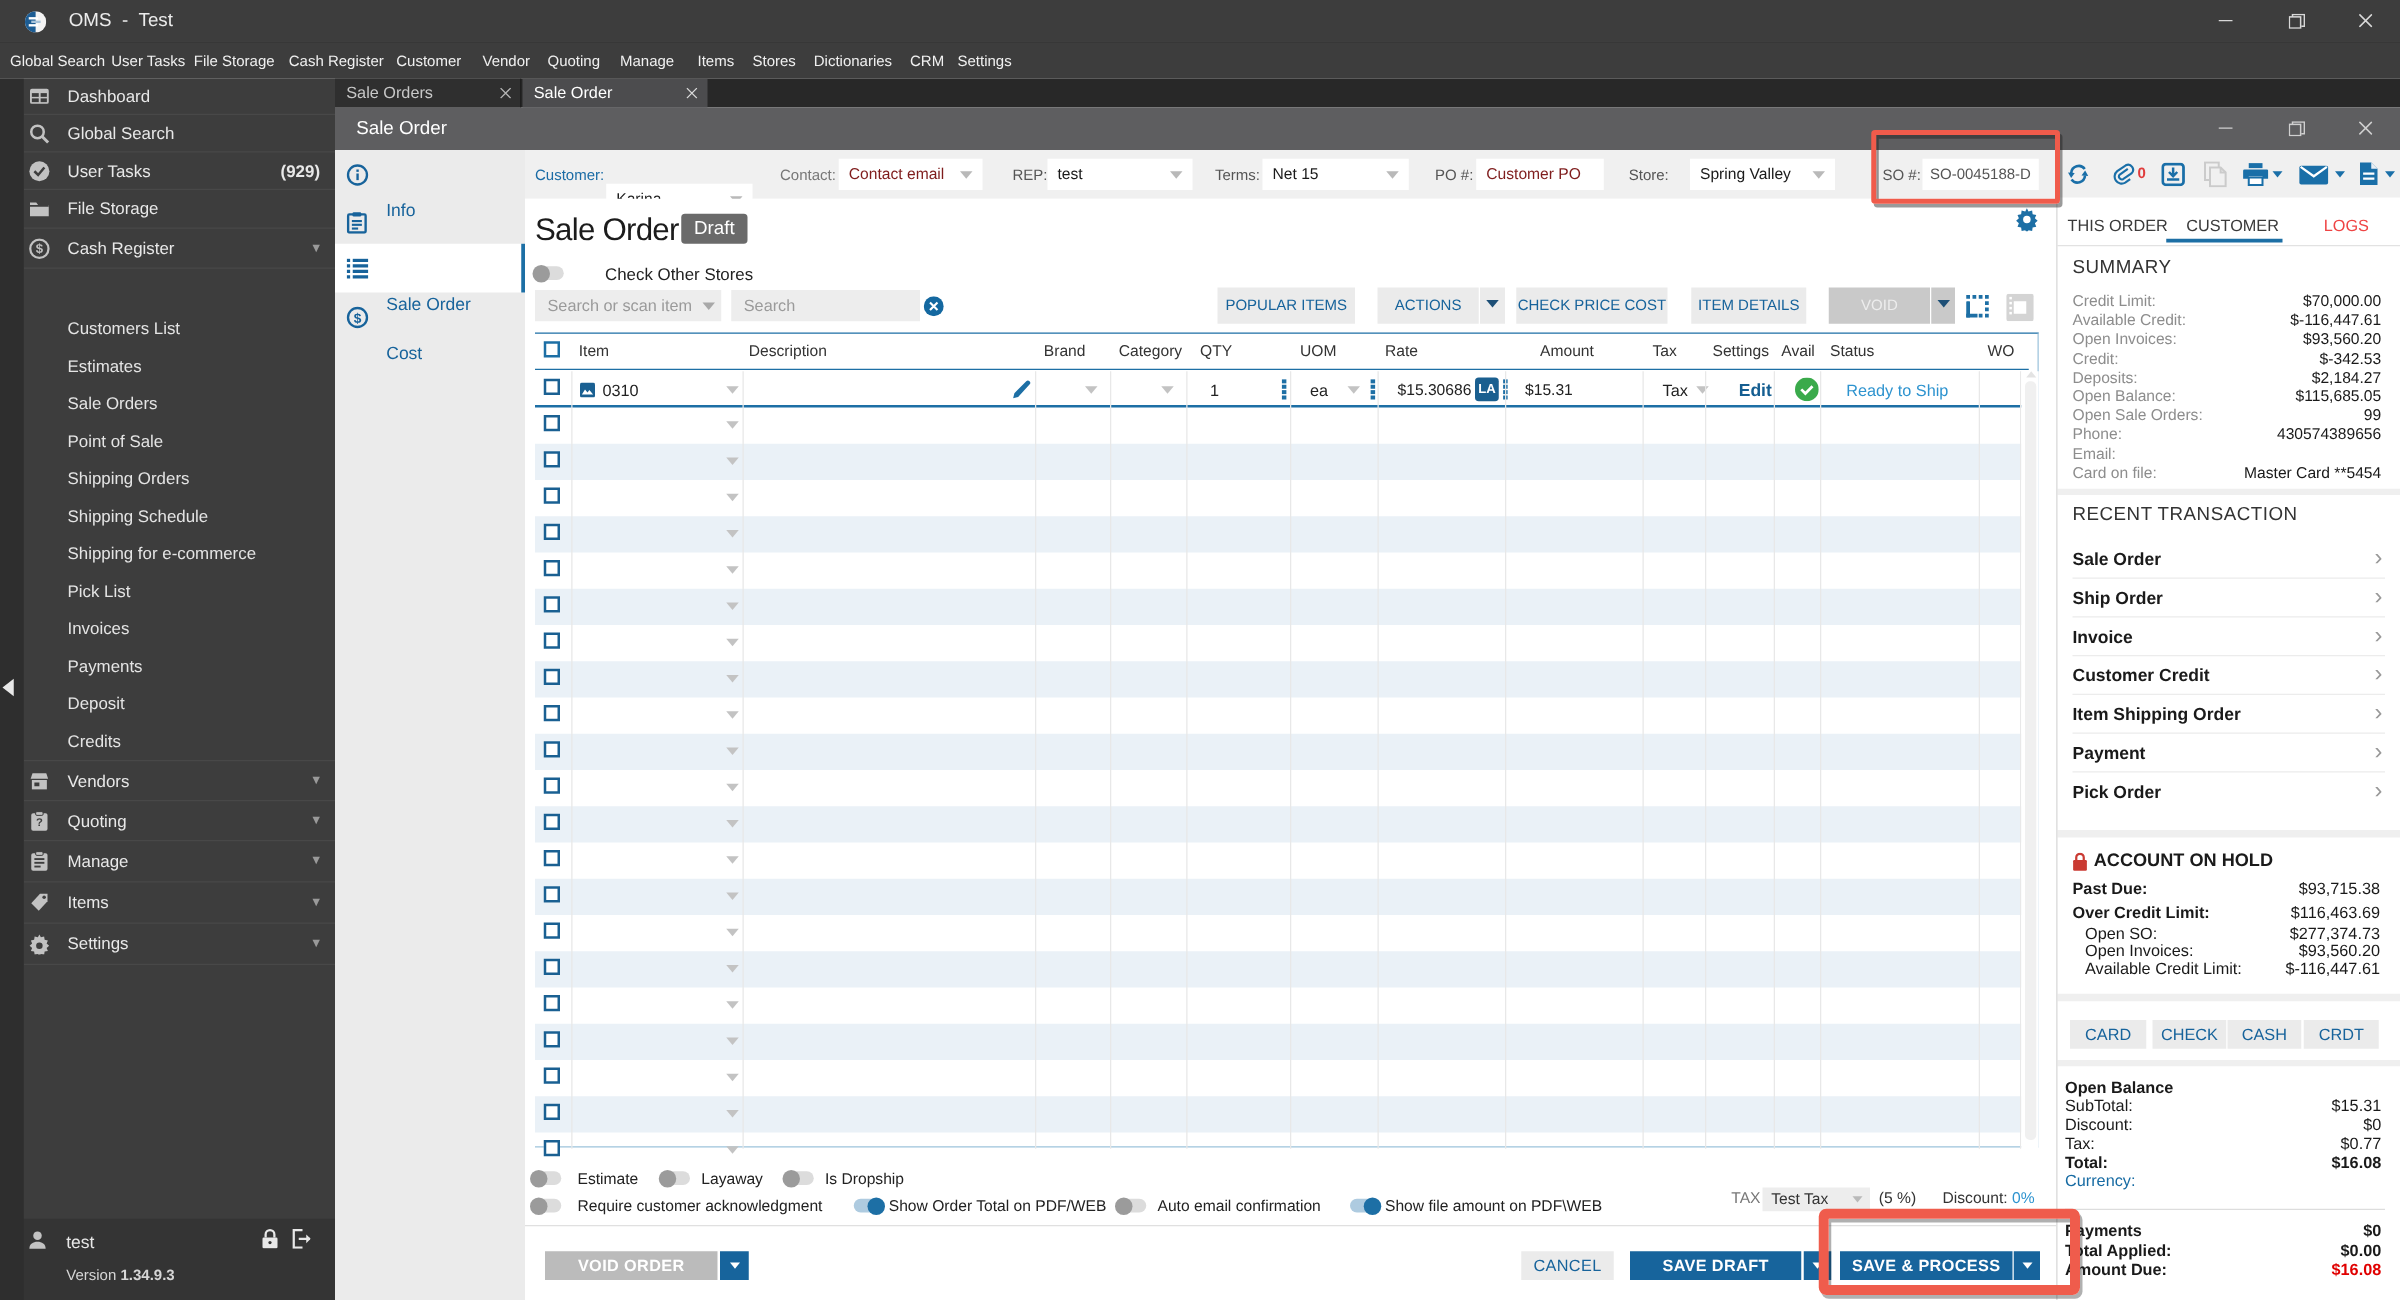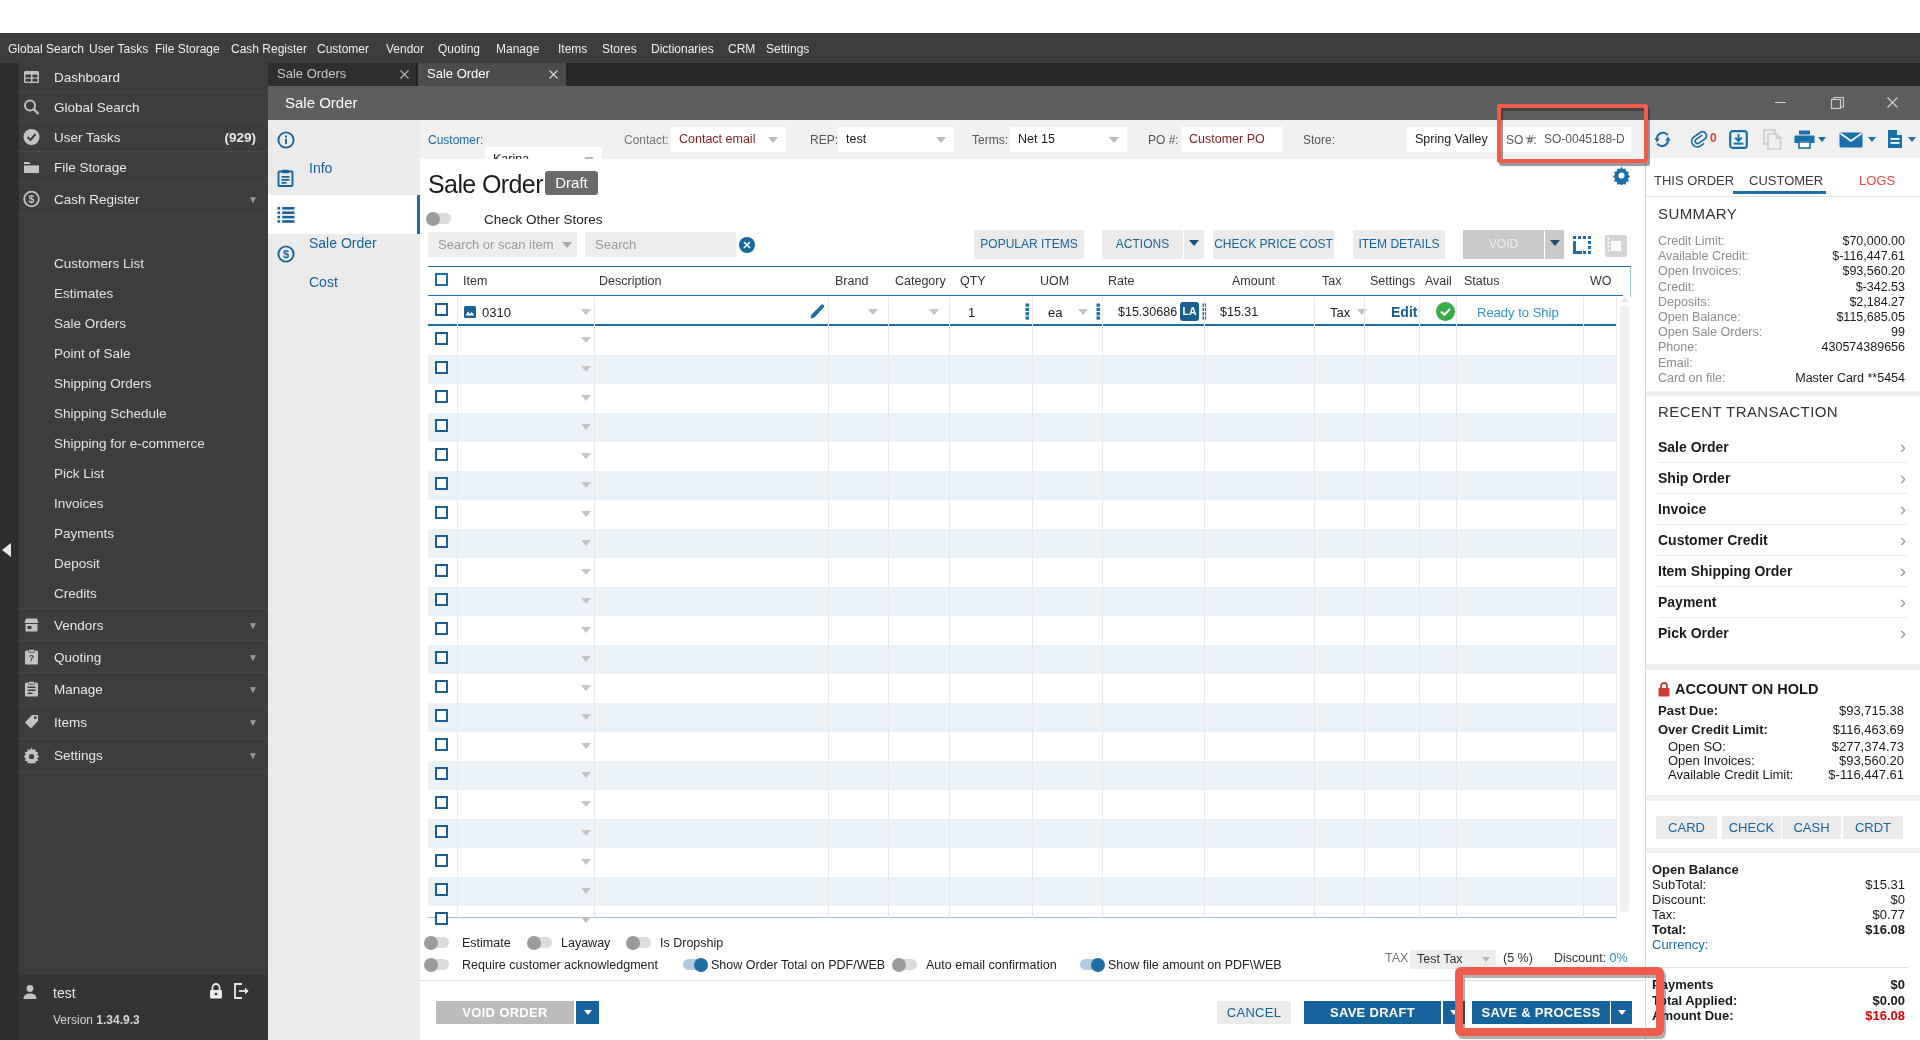--- a/index.html
+++ b/index.html
@@ -55,20 +55,38 @@
 
 .th { position:absolute; top:0; height:29px; line-height:29px; font-size:12.5px; color:#333; }
 .trow { position:absolute; left:0; width:1195px; height:29px; }
 .trow.alt { background:#eaf1f7; }
 .cbx { position:absolute; left:7px; top:6px; width:13px; height:13px; border:2px solid #1a6092; background:#fff; }
 .rowarrow { position:absolute; left:153px; top:11px; width:0; height:0; border-left:5px solid transparent; border-right:5px solid transparent; border-top:6px solid #c3c3c3; }
 </style>
 </head>
 <body>
 <div id="stage">
+<div id="titlebar" class="abs">
+  <svg class="abs" style="left:20px;top:9px" width="17" height="17" viewBox="0 0 17 17">
+        <circle cx="8.5" cy="8.5" r="8.5" fill="#f4f4f4"></circle>
+        <path d="M8.5 0 A8.5 8.5 0 0 0 8.5 17 Z" fill="#1d5d94"></path>
+        <rect x="3" y="4.7" width="7.5" height="1.9" fill="#fff"></rect>
+        <rect x="5" y="7.5" width="7.5" height="1.9" fill="#a9c4da"></rect>
+        <rect x="3" y="10.3" width="7.5" height="1.9" fill="#fff"></rect>
+      </svg>
+  <div class="abs" style="left:55px;top:0;height:33px;line-height:33px;font-size:15px;color:#ececec;">OMS&nbsp;&nbsp;-&nbsp;&nbsp;Test</div>
+  <div class="abs" style="left:1775px;top:16px;width:11px;height:1px;background:#d8d8d8;"></div>
+  <svg class="abs" style="left:1831px;top:11px" width="13" height="12" viewBox="0 0 13 12">
+        <rect x="0.5" y="2.5" width="9" height="9" fill="none" stroke="#d8d8d8" stroke-width="1.2"></rect>
+        <path d="M3 2.5 V0.5 H12.5 V10 H10" fill="none" stroke="#d8d8d8" stroke-width="1.2"></path>
+      </svg>
+  <svg class="abs" style="left:1887px;top:11px" width="11" height="11" viewBox="0 0 11 11">
+        <path d="M0.5 0.5 L10.5 10.5 M10.5 0.5 L0.5 10.5" stroke="#d8d8d8" stroke-width="1.2"></path>
+      </svg>
+</div>
 <div id="menubar" class="abs">
   <span class="menuitem" style="left:8px">Global Search</span>
   <span class="menuitem" style="left:89px">User Tasks</span>
   <span class="menuitem" style="left:155px">File Storage</span>
   <span class="menuitem" style="left:231px">Cash Register</span>
   <span class="menuitem" style="left:317px">Customer</span>
   <span class="menuitem" style="left:386px">Vendor</span>
   <span class="menuitem" style="left:438px">Quoting</span>
   <span class="menuitem" style="left:496px">Manage</span>
   <span class="menuitem" style="left:558px">Items</span>
@@ -291,21 +309,21 @@
   <div class="ffield" style="left:65px;width:117px;margin-top:20px;">Karina<span class="farrow" style="right:8px;"></span></div>
   <span class="flabel" style="left:204px;color:#777;">Contact:</span>
   <div class="ffield" style="left:251px;width:115px;"><span class="fph">Contact email</span><span class="farrow" style="right:8px;"></span></div>
   <span class="flabel" style="left:390px;">REP:</span>
   <div class="ffield" style="left:418px;width:116px;">test<span class="farrow" style="right:8px;"></span></div>
   <span class="flabel" style="left:552px;">Terms:</span>
   <div class="ffield" style="left:590px;width:117px;">Net 15<span class="farrow" style="right:8px;"></span></div>
   <span class="flabel" style="left:728px;">PO #:</span>
   <div class="ffield" style="left:761px;width:102px;"><span class="fph">Customer PO</span></div>
   <span class="flabel" style="left:883px;">Store:</span>
-  <div class="ffield" style="left:987px;width:136px;">Spring Valley<span class="farrow" style="right:8px;"></span></div>
+  <div class="ffield" style="left:932px;width:116px;">Spring Valley<span class="farrow" style="right:8px;"></span></div>
   <span class="flabel" style="left:1086px;">SO #:</span>
   <div class="ffield" style="left:1118px;width:93px;color:#555;padding-left:6px;font-size:12px;">SO-0045188-D</div>
 </div>
 <div id="main" class="abs">
   <span class="abs" style="left:8px;top:11px;font-size:25px;letter-spacing:-0.6px;color:#1c1c1c;">Sale Order</span>
   <div class="abs" style="left:125px;top:12px;width:53px;height:24px;background:#6a6a6a;border-radius:3px;color:#fff;font-size:15px;text-align:center;line-height:24px;">Draft</div>
   <svg class="abs" style="left:1192px;top:7px" width="19" height="19" viewBox="0 0 19 19">
         <path d="M9.5 0.5 l1.3 2.6 2.9-.7 .4 2.9 2.9 .6 -1.1 2.7 2.2 2 -2.2 2 1.1 2.7 -2.9 .6 -.4 2.9 -2.9-.7 -1.3 2.6 -1.3-2.6 -2.9 .7 -.4-2.9 -2.9-.6 1.1-2.7 -2.2-2 2.2-2 -1.1-2.7 2.9-.6 .4-2.9 2.9 .7 Z" fill="#1d6fa5"></path>
         <circle cx="9.5" cy="9.5" r="3" fill="#fff"></circle>
       </svg>

